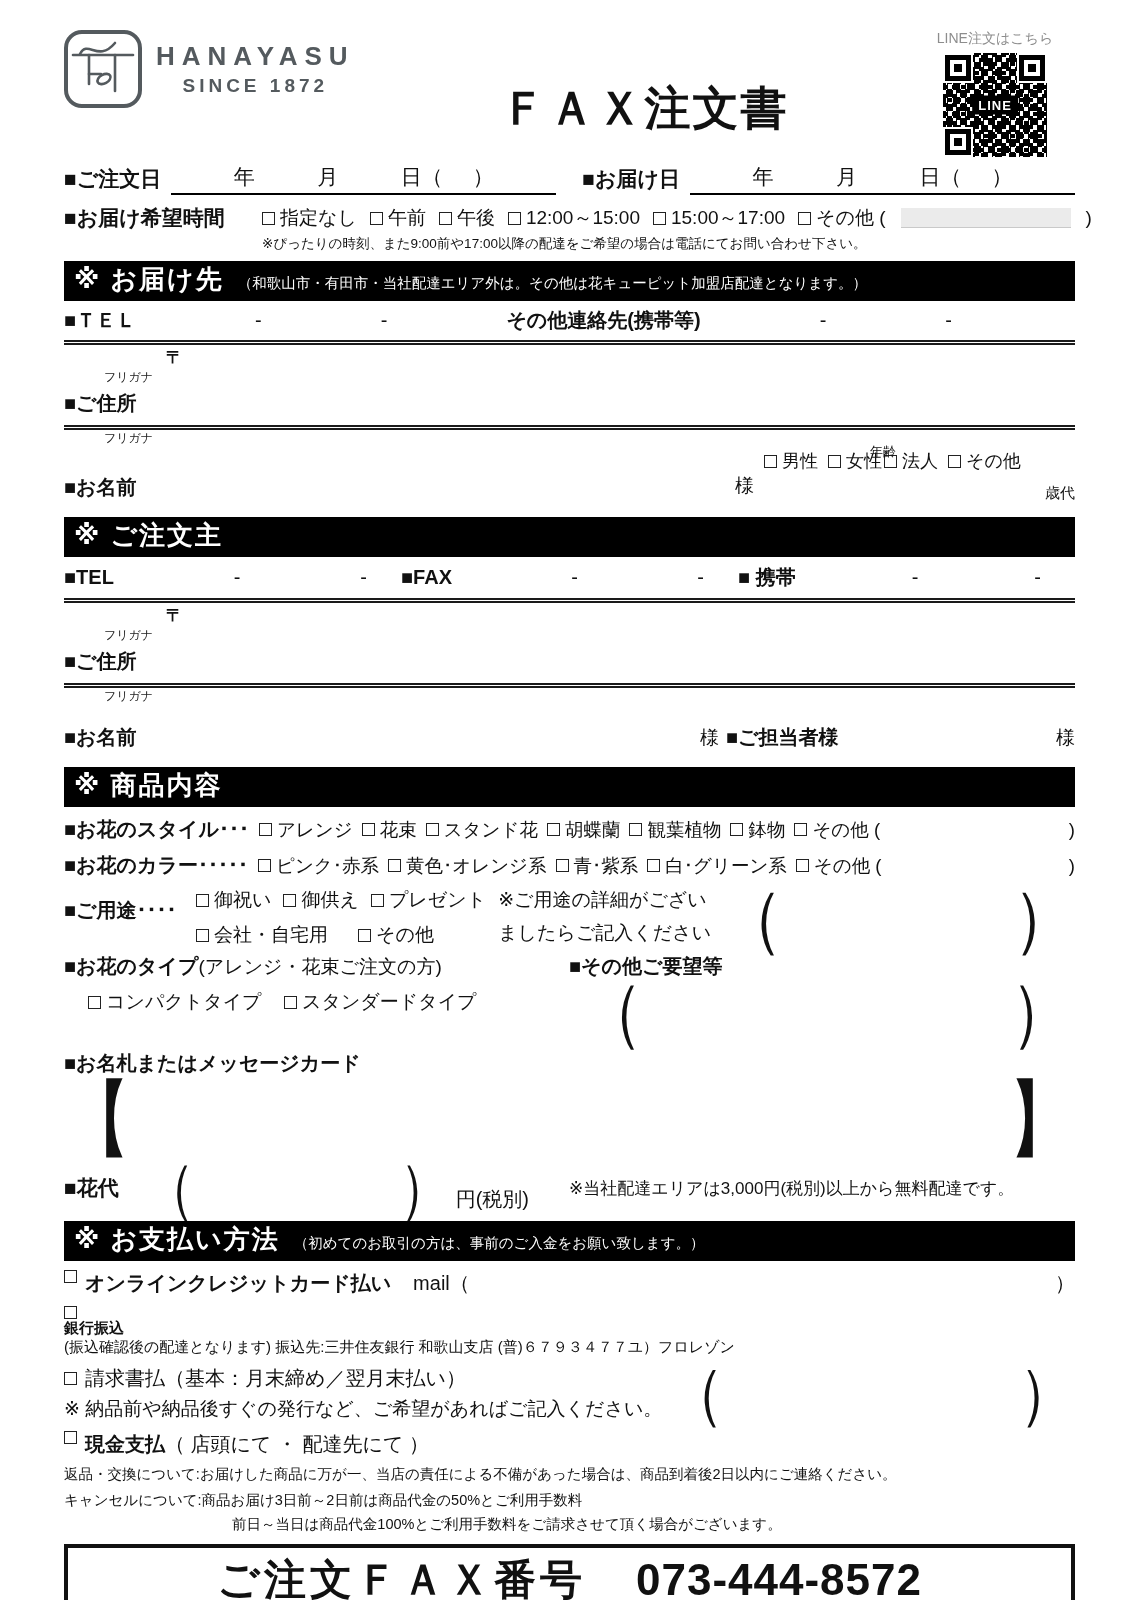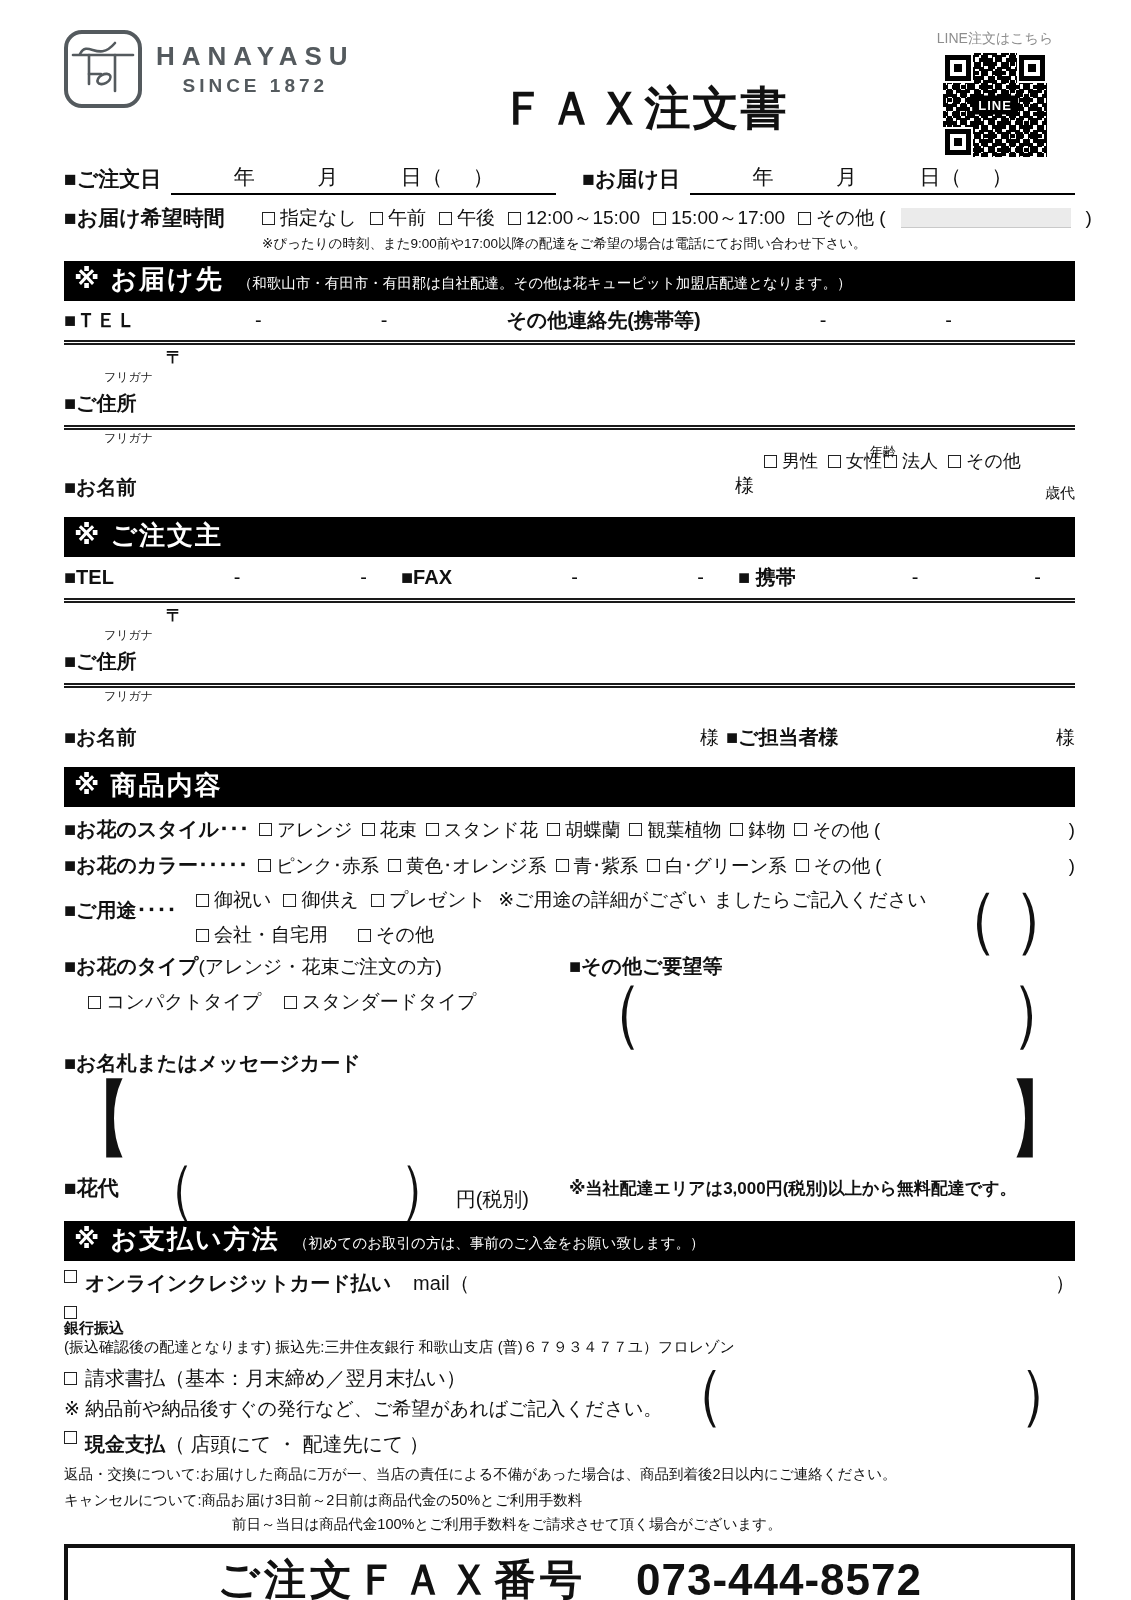--- a/index.html
+++ b/index.html
@@ -72,42 +72,42 @@
 .small-lab { position:absolute; font-size:13px; }
 
 
 .p-row { display:flex; align-items:center; margin-top:9px; font-size:18.5px; }
 .p-lbl { font-size:20px; font-weight:bold; white-space:nowrap; margin-right:10px; }
 .p-row .opts { display:flex; align-items:center; gap:9px; flex:1; }
 .fill { flex:1; }
 .purpose { display:flex; align-items:flex-start; margin-top:8px; }
 .purpose .p-lbl { padding-top:10px; width:132px; flex:none; margin-right:0; }
 .pcol { display:flex; flex-direction:column; gap:9px; font-size:19px; }
-.pnote { display:flex; gap:7px; font-size:19px; margin-left:12px; white-space:nowrap; }
+.pnote { display:flex; flex-direction:column; gap:7px; font-size:19px; margin-left:12px; white-space:nowrap; }
 .purpose .bigp { font-size:62px; transform:scaleY(1.18); margin-left:10px; }
 .purpose .close { margin-left:auto; }
 .type-sec { display:flex; margin-top:4px; }
 .type-left { width:505px; flex:none; }
 .type-head { font-size:19px; white-space:nowrap; }
 .type-head .b { font-size:20px; font-weight:bold; }
 .t-row { display:flex; margin:9px 0 0 24px; font-size:19px; }
 .t-row .opt:first-child { width:196px; flex:none; }
 .type-right { flex:1; position:relative; }
 .type-right .b { font-size:20px; font-weight:bold; white-space:nowrap; }
 .type-right .parens { display:flex; justify-content:space-between; padding:2px 4px 0 14px; }
 .type-right .bigp { font-size:60px; transform:scaleY(1.25); }
 .card-lbl { font-size:20px; font-weight:bold; margin-top:8px; }
 .bracket-row { display:flex; justify-content:space-between; align-items:center; height:84px; padding:0 8px; }
 .brk { font-size:56px; font-weight:bold; transform:scaleY(1.45); line-height:1; }
 .price-row { display:flex; align-items:center; margin-top:2px; }
 .price-row .p-lbl { font-size:21px; }
 .price-row .bigp { font-size:50px; transform:scaleY(1.3); }
 .price-blank { width:205px; }
 .price-unit { font-size:20px; align-self:flex-end; margin:0 6px; white-space:nowrap; }
-.price-notes { display:flex; flex-direction:column; gap:7px; font-size:17px; margin-left:34px; white-space:nowrap;font-weight:bold; }
+.price-notes { display:flex; flex-direction:column; gap:7px; font-size:17px; margin-left:34px; white-space:nowrap; }
 
 
 .pay-row { display:flex; align-items:flex-start; margin-top:9px; font-size:20px; }
 .pay-row .blb { font-weight:bold; white-space:nowrap; }
 .pay-row .dt { white-space:nowrap; }
 .pay-row .cb { margin-right:8px; }
 .bank-row { font-size:15px;flex-direction:column; }
 .inv-wrap { display:flex; align-items:flex-start; margin-top:8px; }
 .inv-left { flex:1; }
 .inv-l1 { display:flex; align-items:center; font-size:20px; }
@@ -200,21 +200,21 @@
           <span>その他 (</span>
         </span>
       <span class="blank-grey"></span>
       <span>)</span>
     </span>
   </div>
   <div class="time-note">※ぴったりの時刻、また9:00前や17:00以降の配達をご希望の場合は電話にてお問い合わせ下さい。</div>
 
   <div class="bar">
     <span class="bar-t">※ お届け先</span>
-    <span class="bar-n">（和歌山市・有田市・有田郡は自社配達。その他は花キューピット加盟店配達となります。）</span>
+    <span class="bar-n">（和歌山市・有田市・当社配達エリア外は。その他は花キューピット加盟店配達となります。）</span>
   </div>
 
   <div class="r-tel">
     <span class="lb">■ＴＥＬ</span>
     <span>-</span>
     <span>-</span>
     <span class="lb">その他連絡先(携帯等)</span>
     <span>-</span>
     <span>-</span>
     <span></span>

